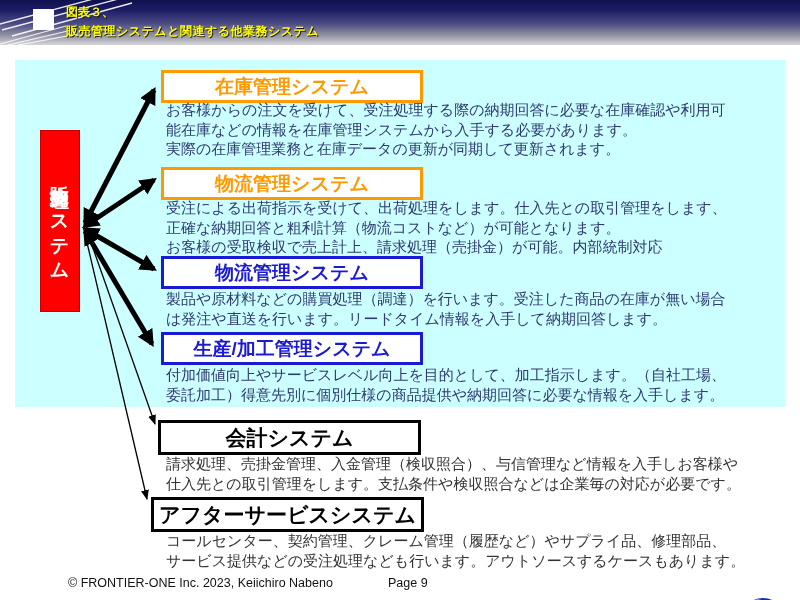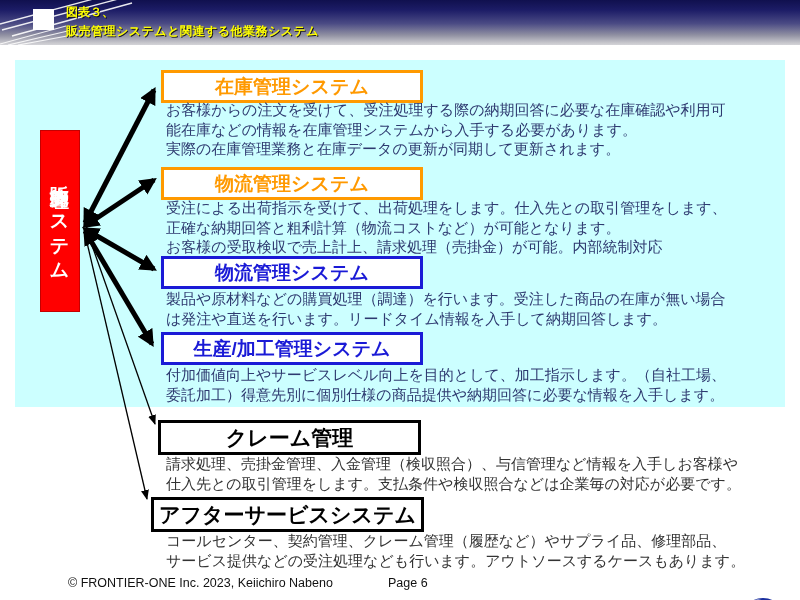--- a/index.html
+++ b/index.html
@@ -113,33 +113,33 @@
   <div class="desc navy" style="top:289px">製品や原材料などの購買処理（調達）を行います。受注した商品の在庫が無い場合
 は発注や直送を行います。リードタイム情報を入手して納期回答します。</div>
 
   <div class="sysbox blue" style="top:332px">
     <span>生産/加工管理システム</span>
   </div>
   <div class="desc navy" style="top:365px">付加価値向上やサービスレベル向上を目的として、加工指示します。（自社工場、
 委託加工）得意先別に個別仕様の商品提供や納期回答に必要な情報を入手します。</div>
 
   <div class="sysbox black" style="top:420px;left:158px;width:257px;height:29px">
-    <span>クレーム管理</span>
+    <span>会計システム</span>
   </div>
   <div class="desc dark" style="top:454px">請求処理、売掛金管理、入金管理（検収照合）、与信管理など情報を入手しお客様や
 仕入先との取引管理をします。支払条件や検収照合などは企業毎の対応が必要です。</div>
 
   <div class="sysbox black" style="top:497px;left:151px;width:267px;height:29px">
     <span>アフターサービスシステム</span>
   </div>
   <div class="desc dark" style="top:531px">コールセンター、契約管理、クレーム管理（履歴など）やサプライ品、修理部品、
 サービス提供などの受注処理なども行います。アウトソースするケースもあります。</div>
 
   <div class="footer-copy">© FRONTIER-ONE Inc. 2023,  Keiichiro  Nabeno</div>
-  <div class="footer-page">Page 6</div>
+  <div class="footer-page">Page 9</div>
   <div class="footer-logo">
     <span class="lt">FRONTIER-ONE Inc.</span>
     <svg width="30" height="18">
       <ellipse cx="15" cy="9" rx="14" ry="8" fill="#1a2f9f"></ellipse>
       <ellipse cx="10" cy="7.5" rx="7.5" ry="5" fill="#ffffff"></ellipse>
     </svg>
   </div>
 
 </div>
 

